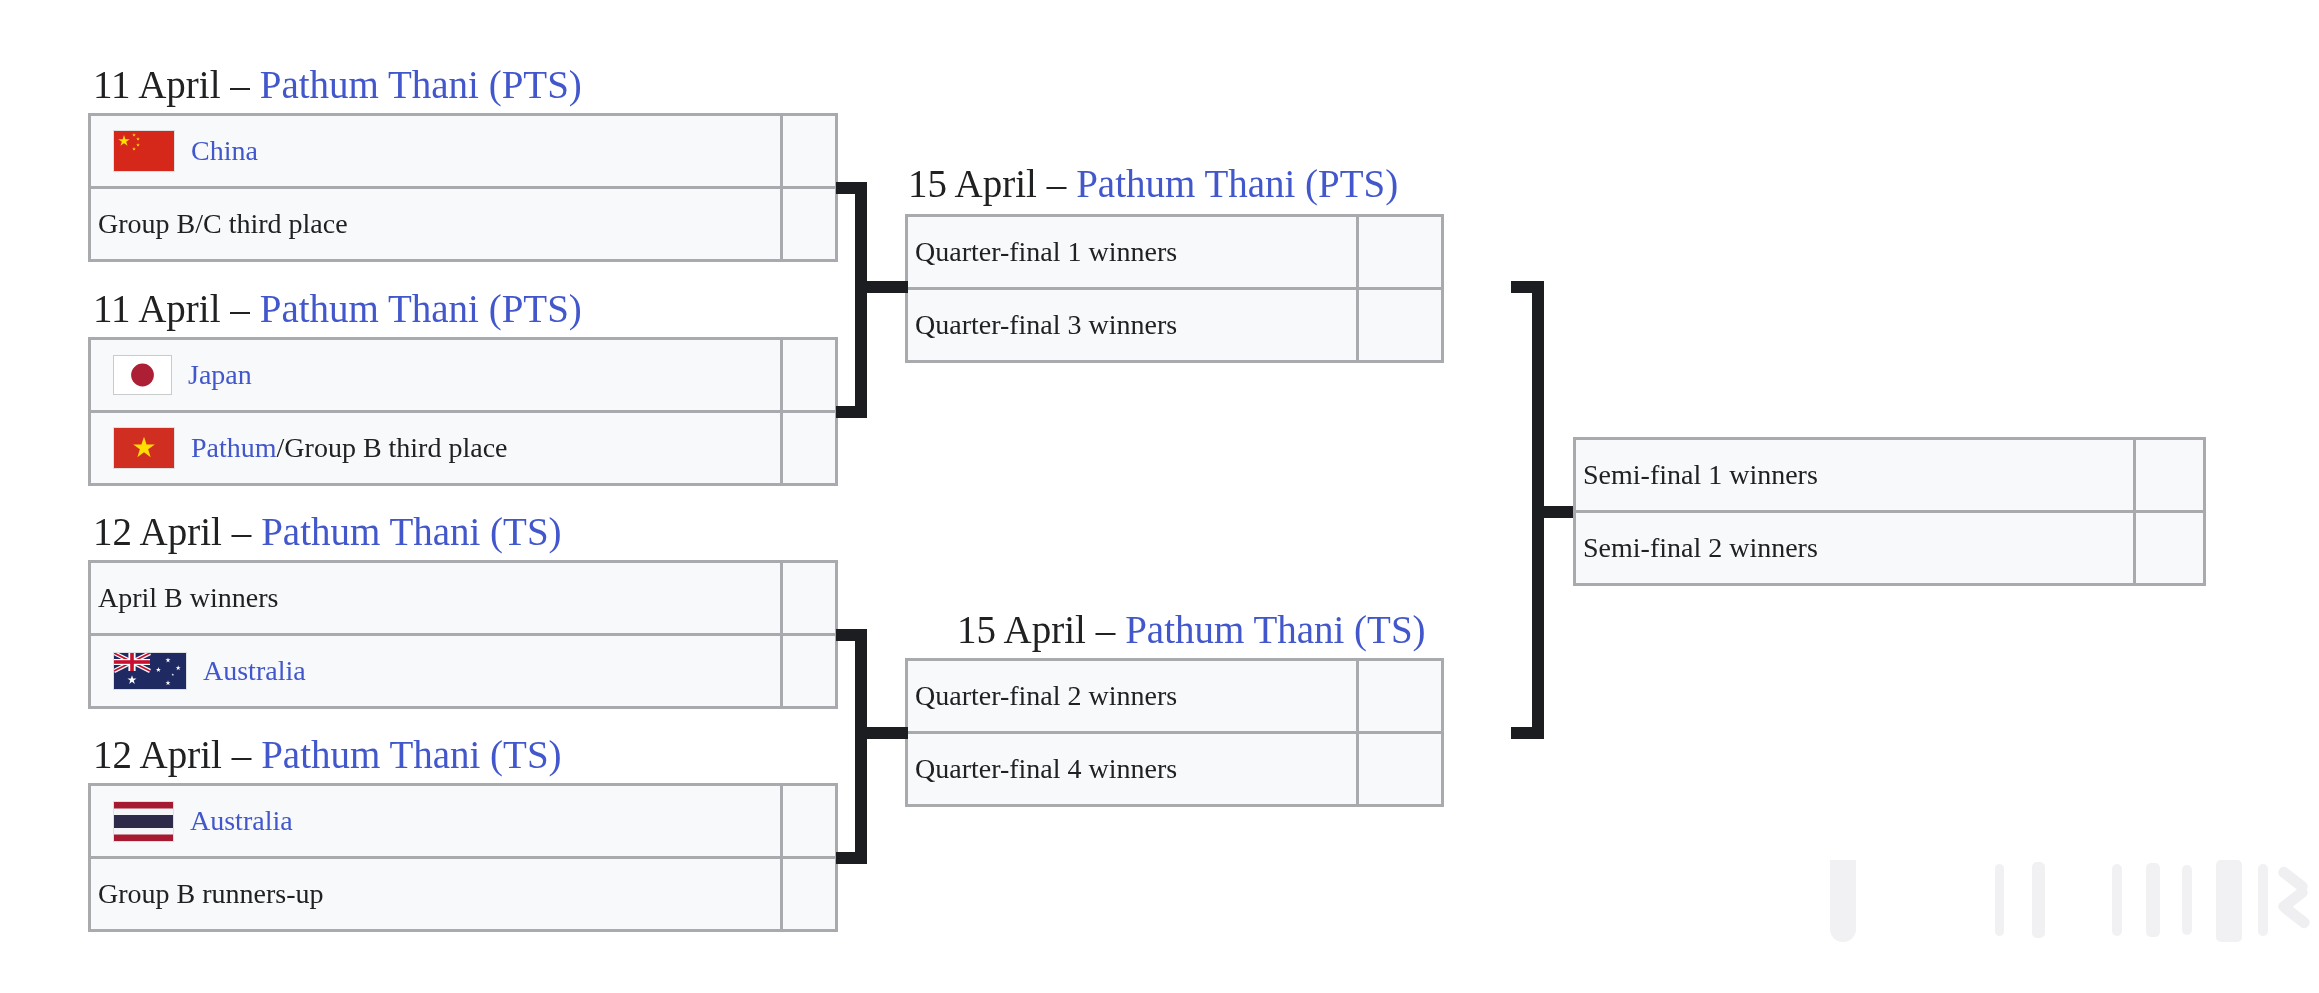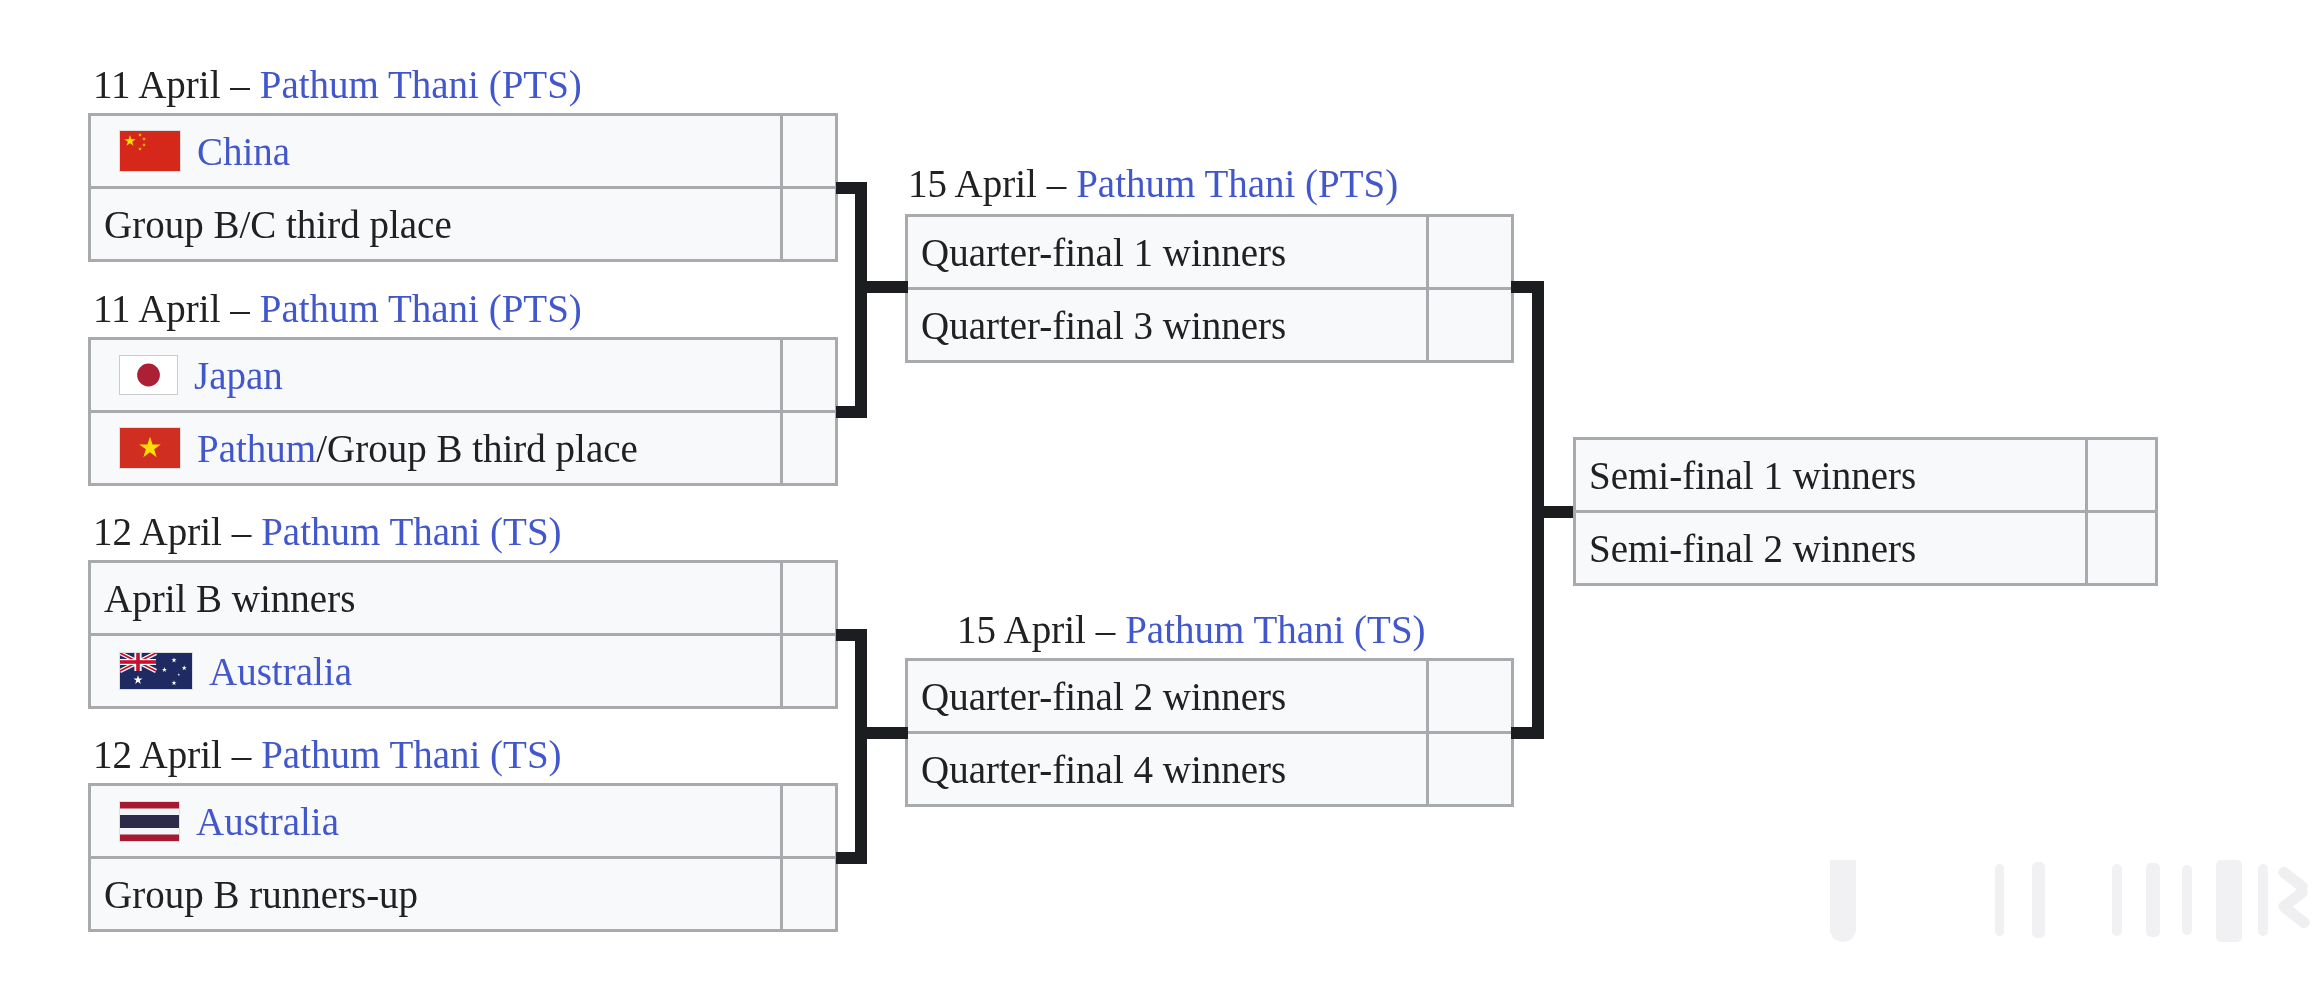--- a/index.html
+++ b/index.html
@@ -9,24 +9,24 @@
 
   
   .bh{position:absolute;font-size:39px;line-height:46px;white-space:nowrap;color:#202122;}
   .bh .bh-date{margin-right:10px;}
   .lnk{color:#4257cc;cursor:pointer;text-decoration:none;}
 
   
   .match{position:absolute;box-sizing:border-box;background:#f8f9fa;
          border:3px solid #a8aaad;width:750px;height:149px;
          display:grid;grid-template-columns:1fr 55px;grid-template-rows:70px 3px 70px;}
-  .match.sf{width:609px;grid-template-columns:1fr 85px;}
-  .match.fin{width:585px;grid-template-columns:1fr 70px;}
-  .slot{display:flex;align-items:center;padding-left:13px;overflow:hidden;
-        font-size:39px;white-space:nowrap;background:#f8f9fa;}
+  .match.sf{width:539px;grid-template-columns:1fr 85px;}
+  .match.fin{width:633px;grid-template-columns:1fr 70px;}
+  .slot{display:flex;align-items:center;padding-left:7px;overflow:hidden;
+        font-size:28px;white-space:nowrap;background:#f8f9fa;}
   .score{border-left:3px solid #a8aaad;background:#f8f9fa;font-size:39px;
          display:flex;align-items:center;justify-content:center;}
   .hdiv{grid-column:1/3;background:#a8aaad;}
 
   
   .flag{display:inline-block;flex:0 0 auto;margin-left:16px;margin-right:17px;
         box-shadow:0 0 0 1px rgba(0,0,0,0.10);font-size:0;line-height:0;}
   .flag svg{display:block;}
 
   

